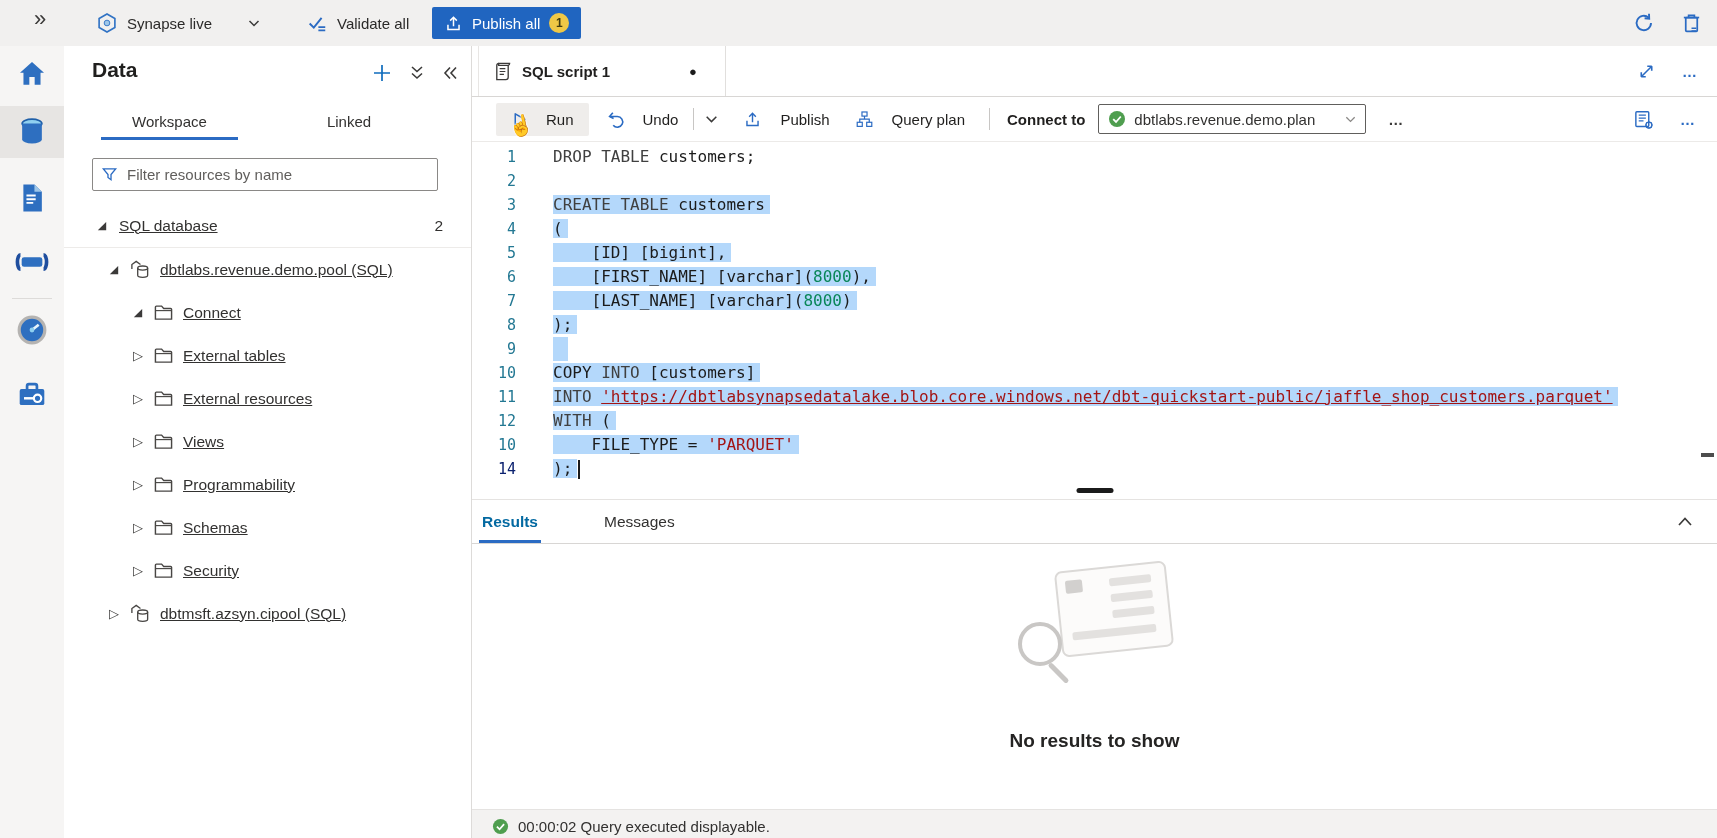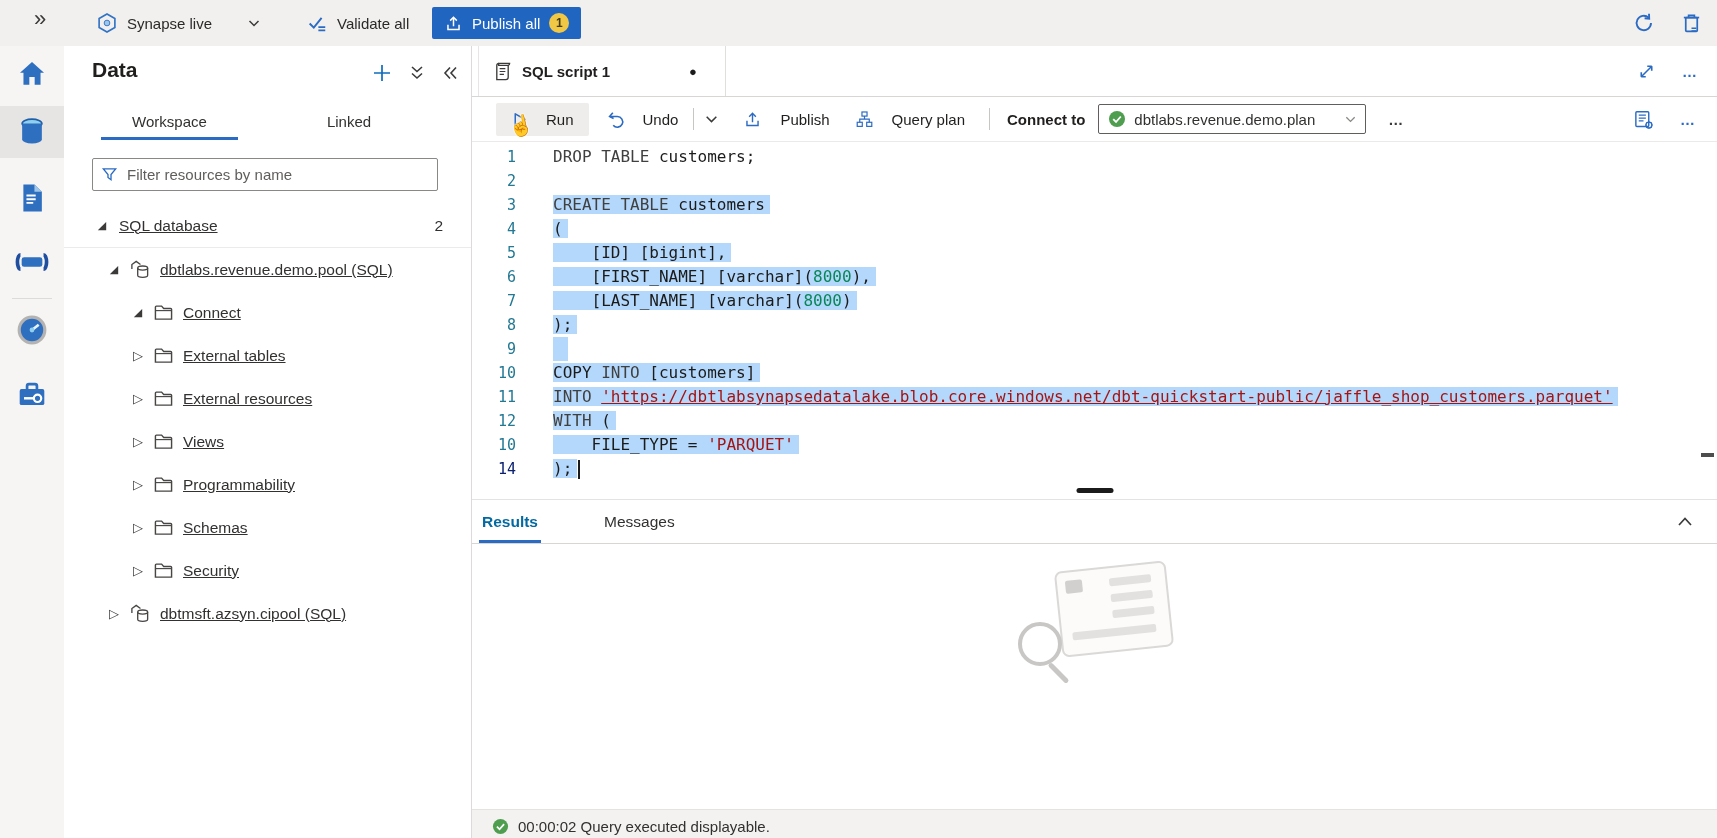--- a/index.html
+++ b/index.html
@@ -556,20 +556,21 @@
         <div class="win">
           <div class="hdr"></div>
           <div class="bar b1"></div>
             <div class="bar b2"></div>
             <div class="bar b3"></div>
             <div class="bar b4"></div>
         </div>
         <div class="lens"></div>
         <div class="lens-h"></div>
       </div>
+      <div class="empty-title">No results to show</div>
     </div>
 
     <div class="statusbar">
       <span>
         <svg width="17" height="17" viewBox="0 0 18 18">
             <circle cx="9" cy="9" r="8" fill="#4f9e4f"></circle>
             <path d="M5.2 9.2 L8 12 L12.8 6.5" fill="none" stroke="#fff" stroke-width="1.8"></path>
           </svg>
       </span>
       <span>00:00:02 Query executed displayable.</span>

